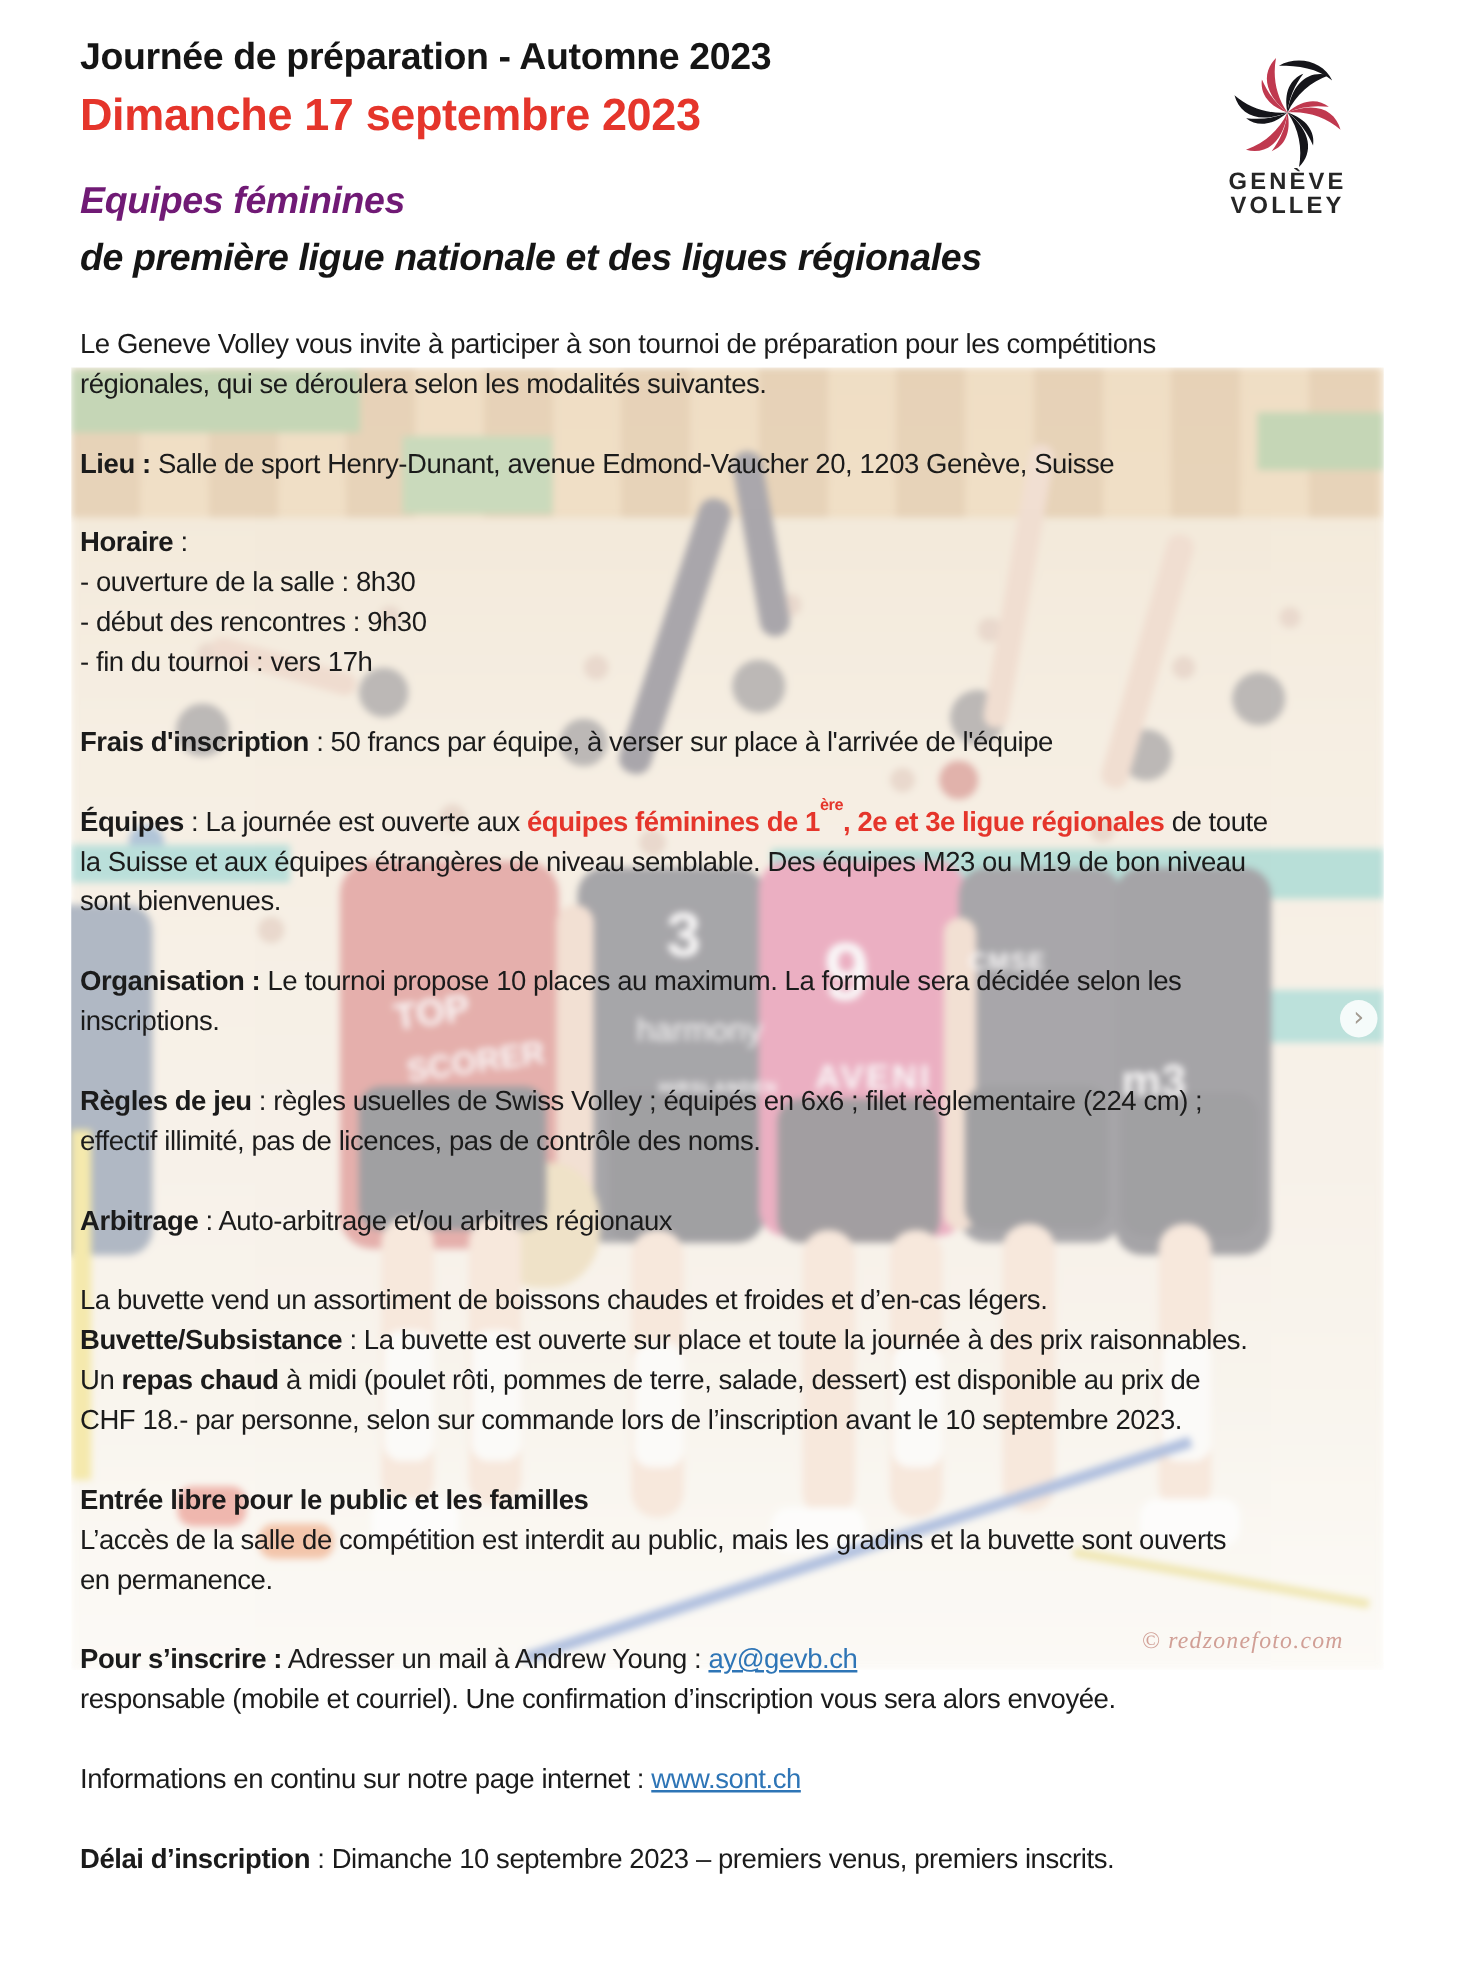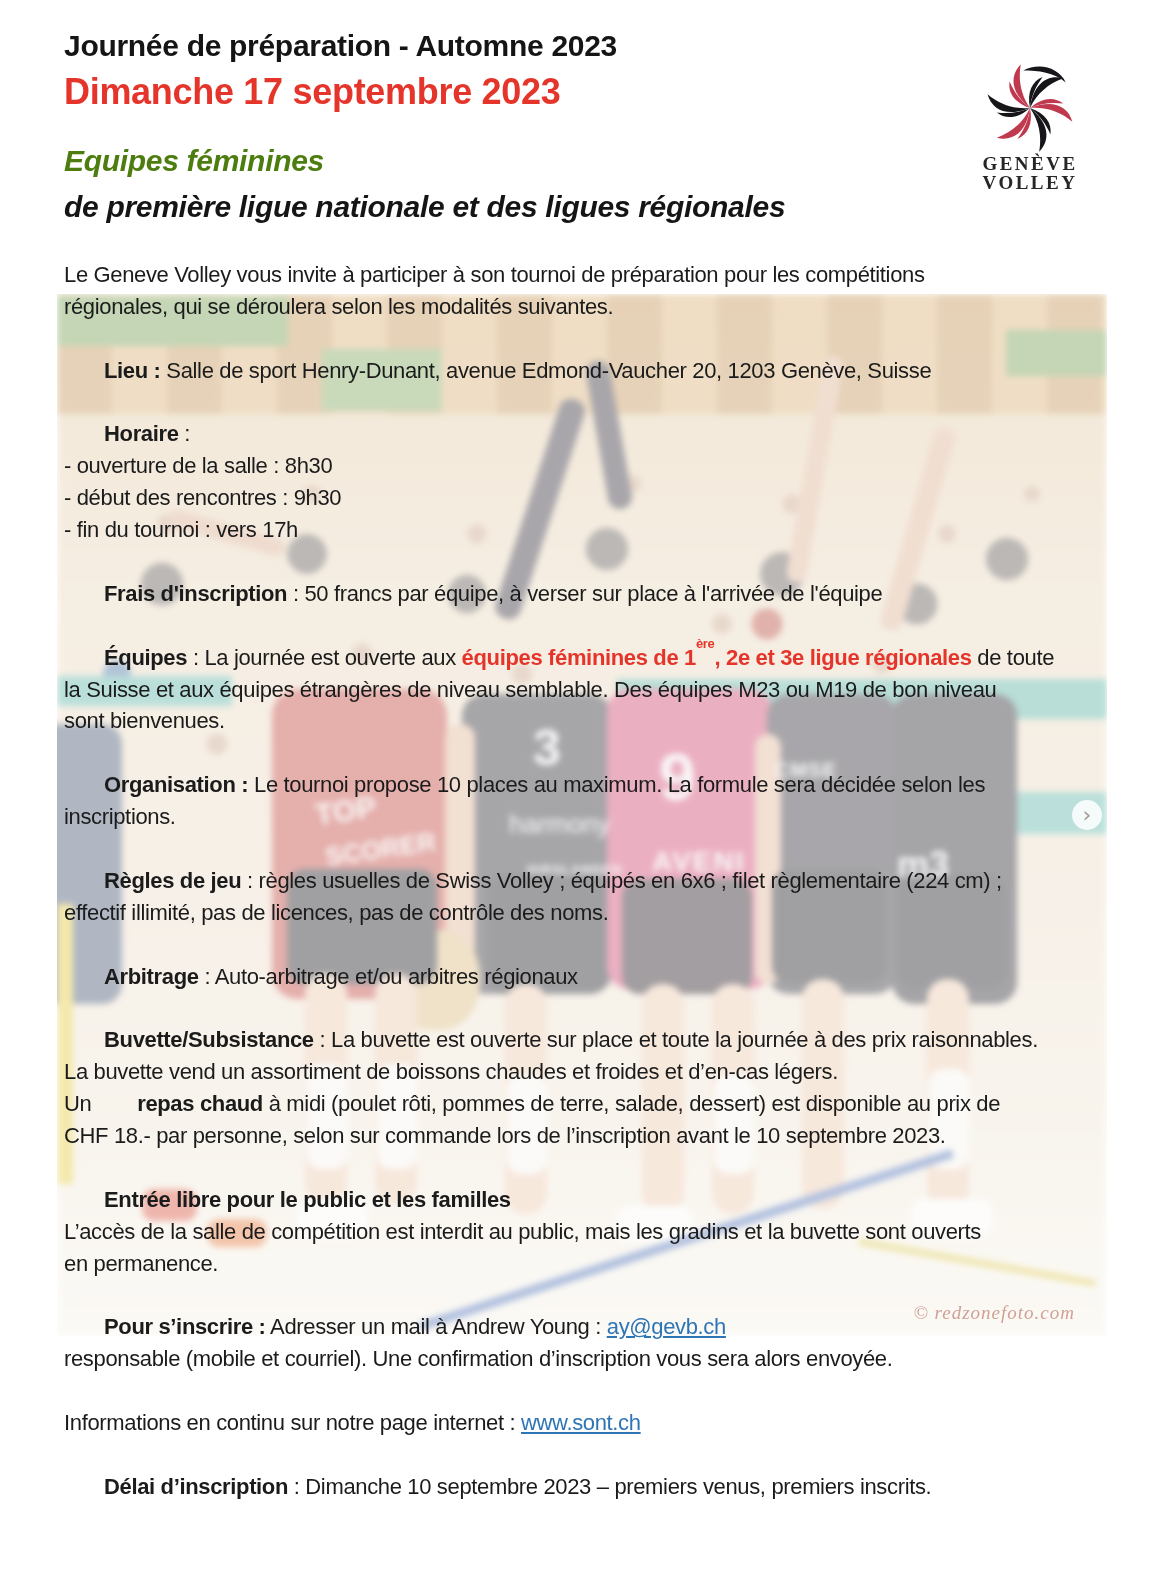--- a/index.html
+++ b/index.html
@@ -38,35 +38,35 @@
     radial-gradient(circle 29px at 860px 230px,#59504b 0 70%,transparent 71%),
     radial-gradient(circle 22px at 710px 250px,#b5402f 0 70%,transparent 71%),
     radial-gradient(circle 18px at 635px 345px,#d98ab0 0 70%,transparent 71%),
     radial-gradient(circle 20px at 60px 300px,#3e6e9e 0 70%,transparent 71%);}
   .jtext{position:absolute;color:#f3eff0;font-weight:bold;}
   .title{position:absolute;left:64px;top:27px;font-size:30px;line-height:38px;font-weight:bold;
          letter-spacing:-.3px;color:#151515;z-index:3;}
   .date{position:absolute;left:64px;top:73px;font-size:36px;line-height:38px;font-weight:bold;
         letter-spacing:-.3px;z-index:3;}
   .sub1{position:absolute;left:64px;top:142px;font-size:30px;line-height:38px;font-weight:bold;
-        font-style:italic;letter-spacing:-.3px;color:#4d7c0f;z-index:3;}
+        font-style:italic;letter-spacing:-.3px;color:#701a75;z-index:3;}
   .sub2{position:absolute;left:64px;top:188px;font-size:30px;line-height:38px;font-weight:bold;
         font-style:italic;letter-spacing:-.3px;color:#151515;z-index:3;}
 
   .bodytext{position:absolute;left:64px;top:259px;width:1046px;z-index:3;
             font-size:22px;letter-spacing:-.35px;color:#1b1b1b;}
   .line{height:31.9px;line-height:31.9px;white-space:nowrap;}
   .gap{height:31.9px;}
-  b{font-weight:bold;margin-left:40px;}
+  b{font-weight:bold;}
   .red{font-weight:bold;}
   sup.red{font-size:13px;line-height:0;position:relative;top:-8px;font-weight:bold;}
   a.doclink{text-decoration:underline;cursor:pointer;}
 
   
-  .logo{position:absolute;left:968px;top:62px;width:124px;text-align:center;z-index:3;font-family:Liberation Serif, serif;}
+  .logo{position:absolute;left:968px;top:44px;width:124px;text-align:center;z-index:3;}
   .logo .ball{display:block;margin:0 auto;}
   .logo .lname{font-weight:bold;font-size:19px;line-height:19px;letter-spacing:2.5px;color:#262626;}
 
   
   .watermark{position:absolute;right:32px;bottom:12px;z-index:2;font-family:"Liberation Serif",serif;
              font-style:italic;font-size:19px;color:rgba(186,110,98,.65);letter-spacing:1px;}
   .chevron-btn{position:absolute;left:1015px;top:506px;width:30px;height:30px;border-radius:50%;
                background:rgba(255,255,255,.85);z-index:2;display:flex;align-items:center;
                justify-content:center;color:#a29a90;font-size:22px;line-height:1;cursor:pointer;
                font-family:"DejaVu Sans",sans-serif;}
@@ -225,22 +225,22 @@
       <div class="line"><span>effectif illimité, pas de licences, pas de contrôle des noms.</span></div>
     </div>
     <div class="gap"></div>
 
     <div>
       <div class="line"><b>Arbitrage</b><span> : Auto-arbitrage et/ou arbitres régionaux</span></div>
     </div>
     <div class="gap"></div>
 
     <div>
+      <div class="line"><span>La buvette vend un assortiment de boissons chaudes et froides et d’en-cas légers.</span></div>
       <div class="line"><b>Buvette/Subsistance</b><span> : La buvette est ouverte sur place et toute la journée à des prix raisonnables.</span></div>
-      <div class="line"><span>La buvette vend un assortiment de boissons chaudes et froides et d’en-cas légers.</span></div>
       <div class="line"><span>Un </span><b>repas chaud</b><span> à midi (poulet rôti, pommes de terre, salade, dessert) est disponible au prix de</span></div>
       <div class="line"><span>CHF 18.- par personne, selon sur commande lors de l’inscription avant le 10 septembre 2023.</span></div>
     </div>
     <div class="gap"></div>
 
     <div>
       <div class="line"><b>Entrée libre pour le public et les familles</b></div>
       <div class="line"><span>L’accès de la salle de compétition est interdit au public, mais les gradins et la buvette sont ouverts</span></div>
       <div class="line"><span>en permanence.</span></div>
     </div>

